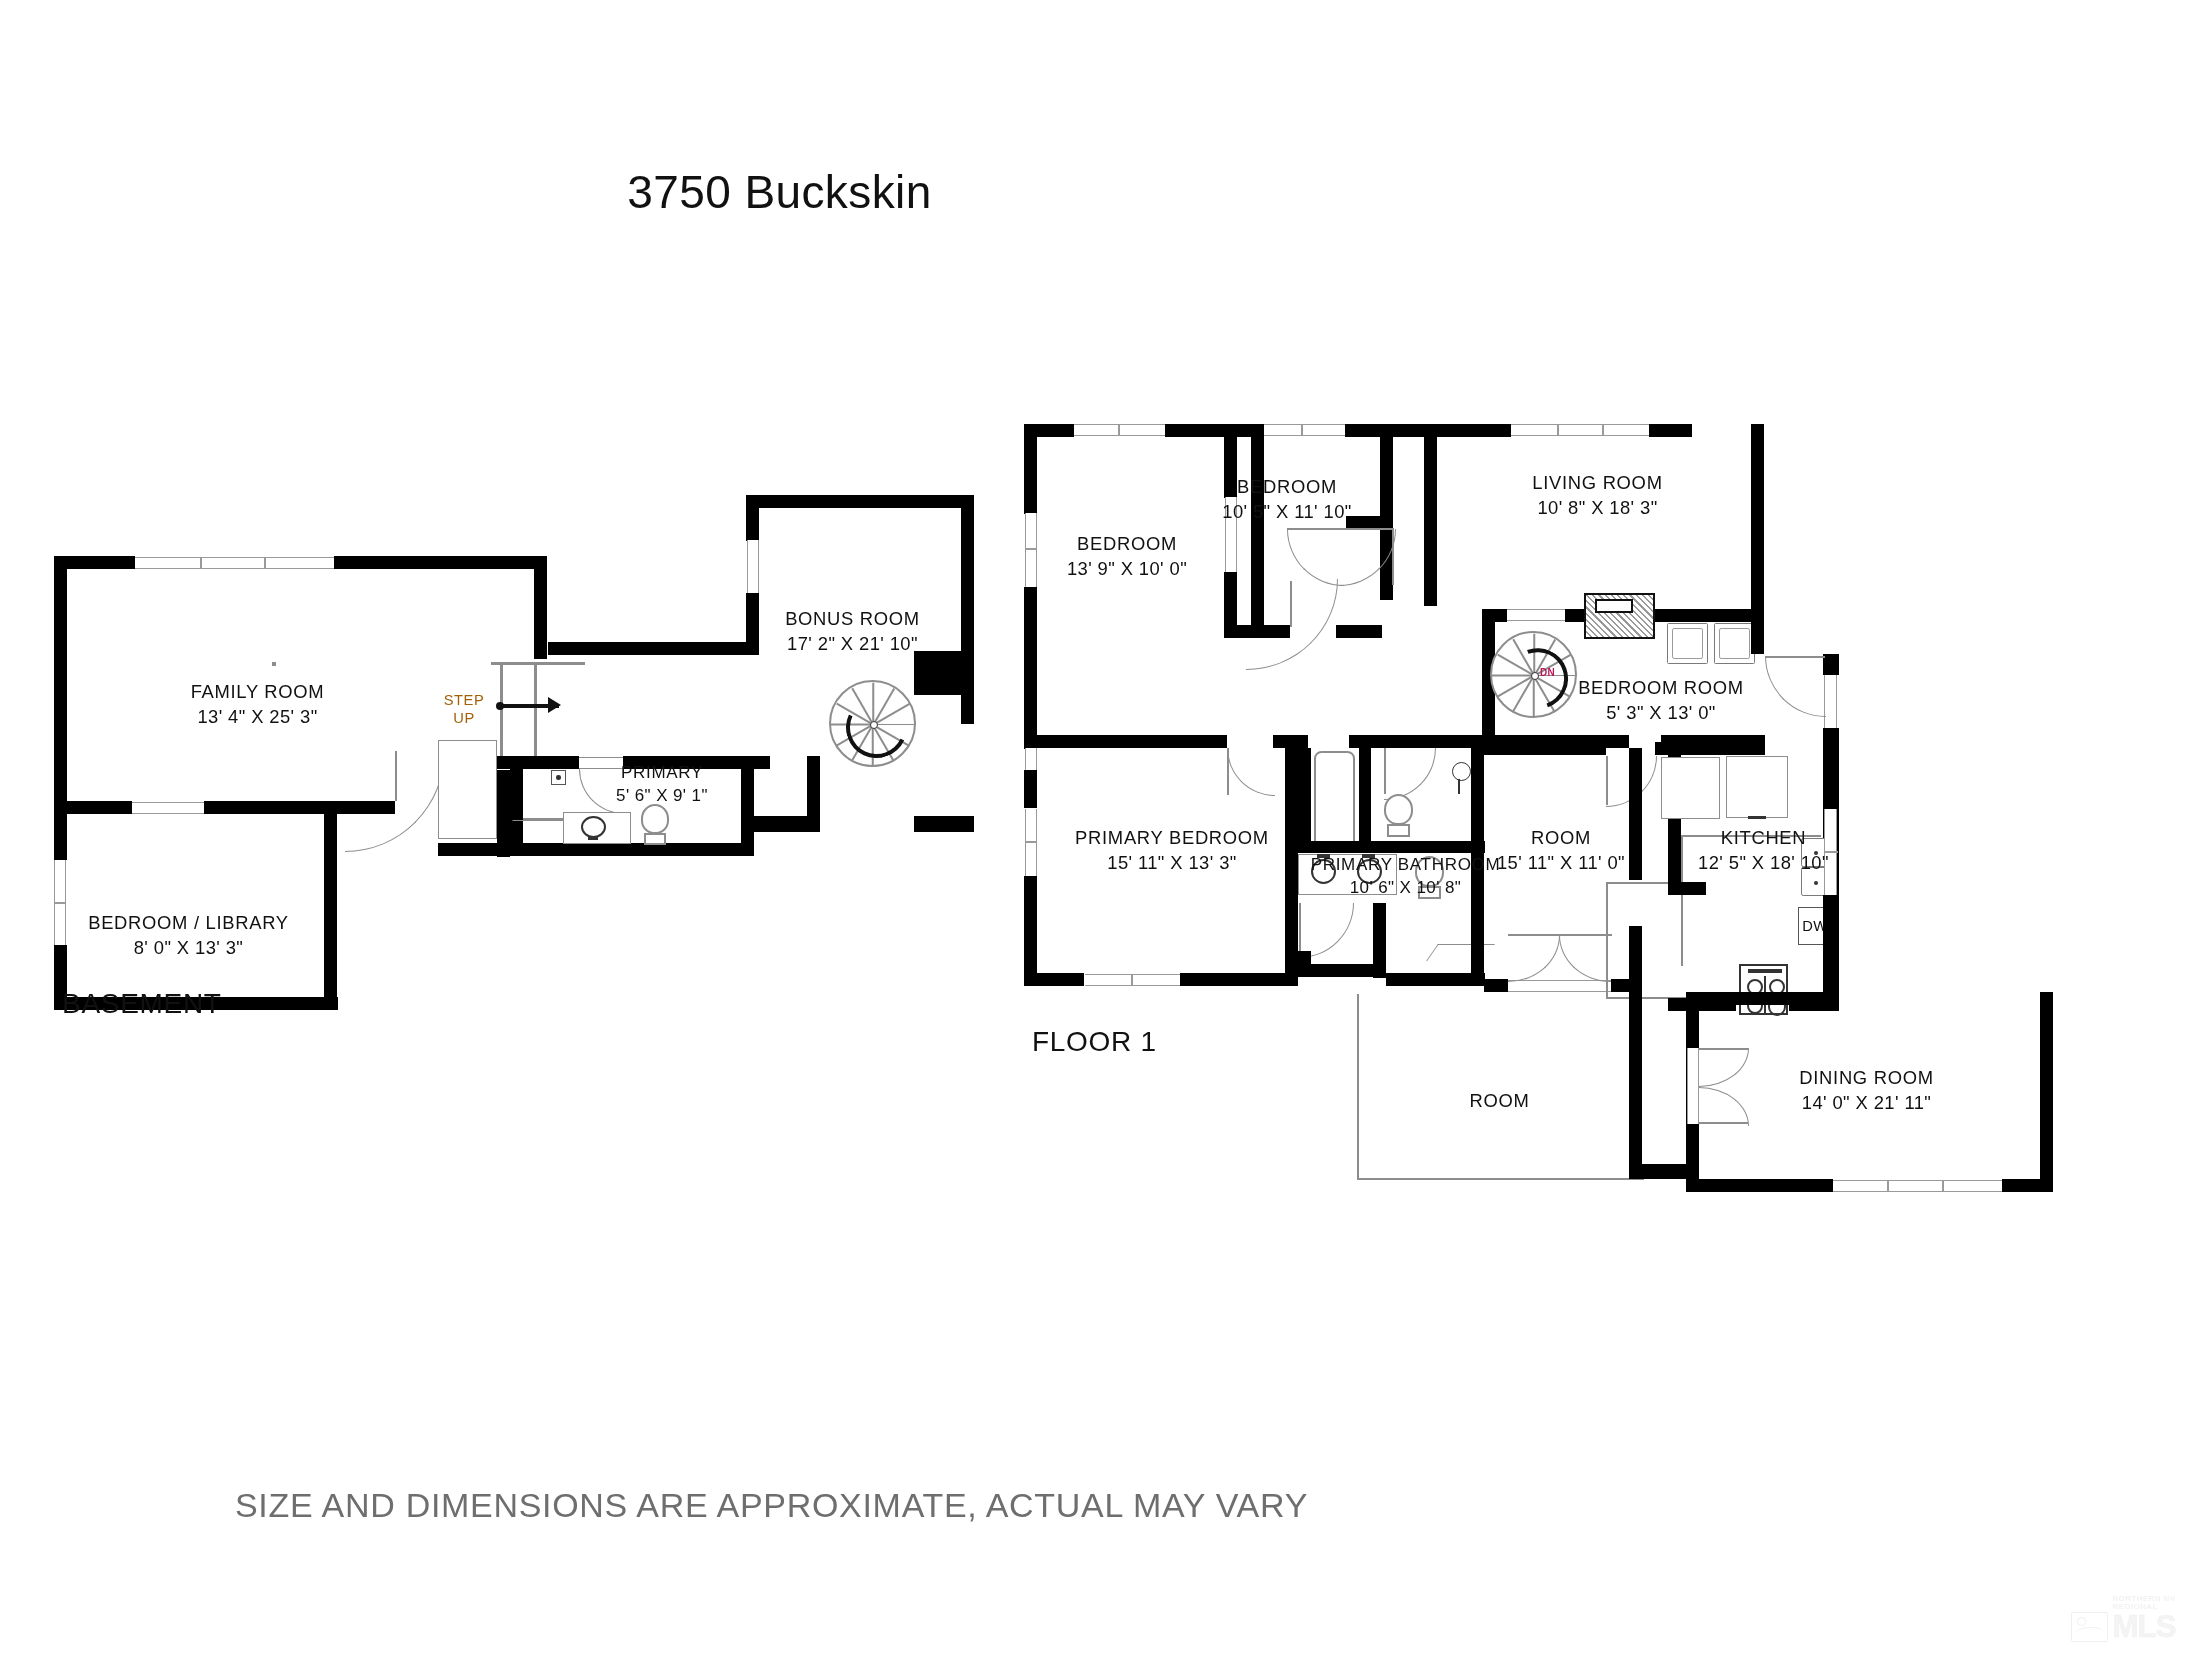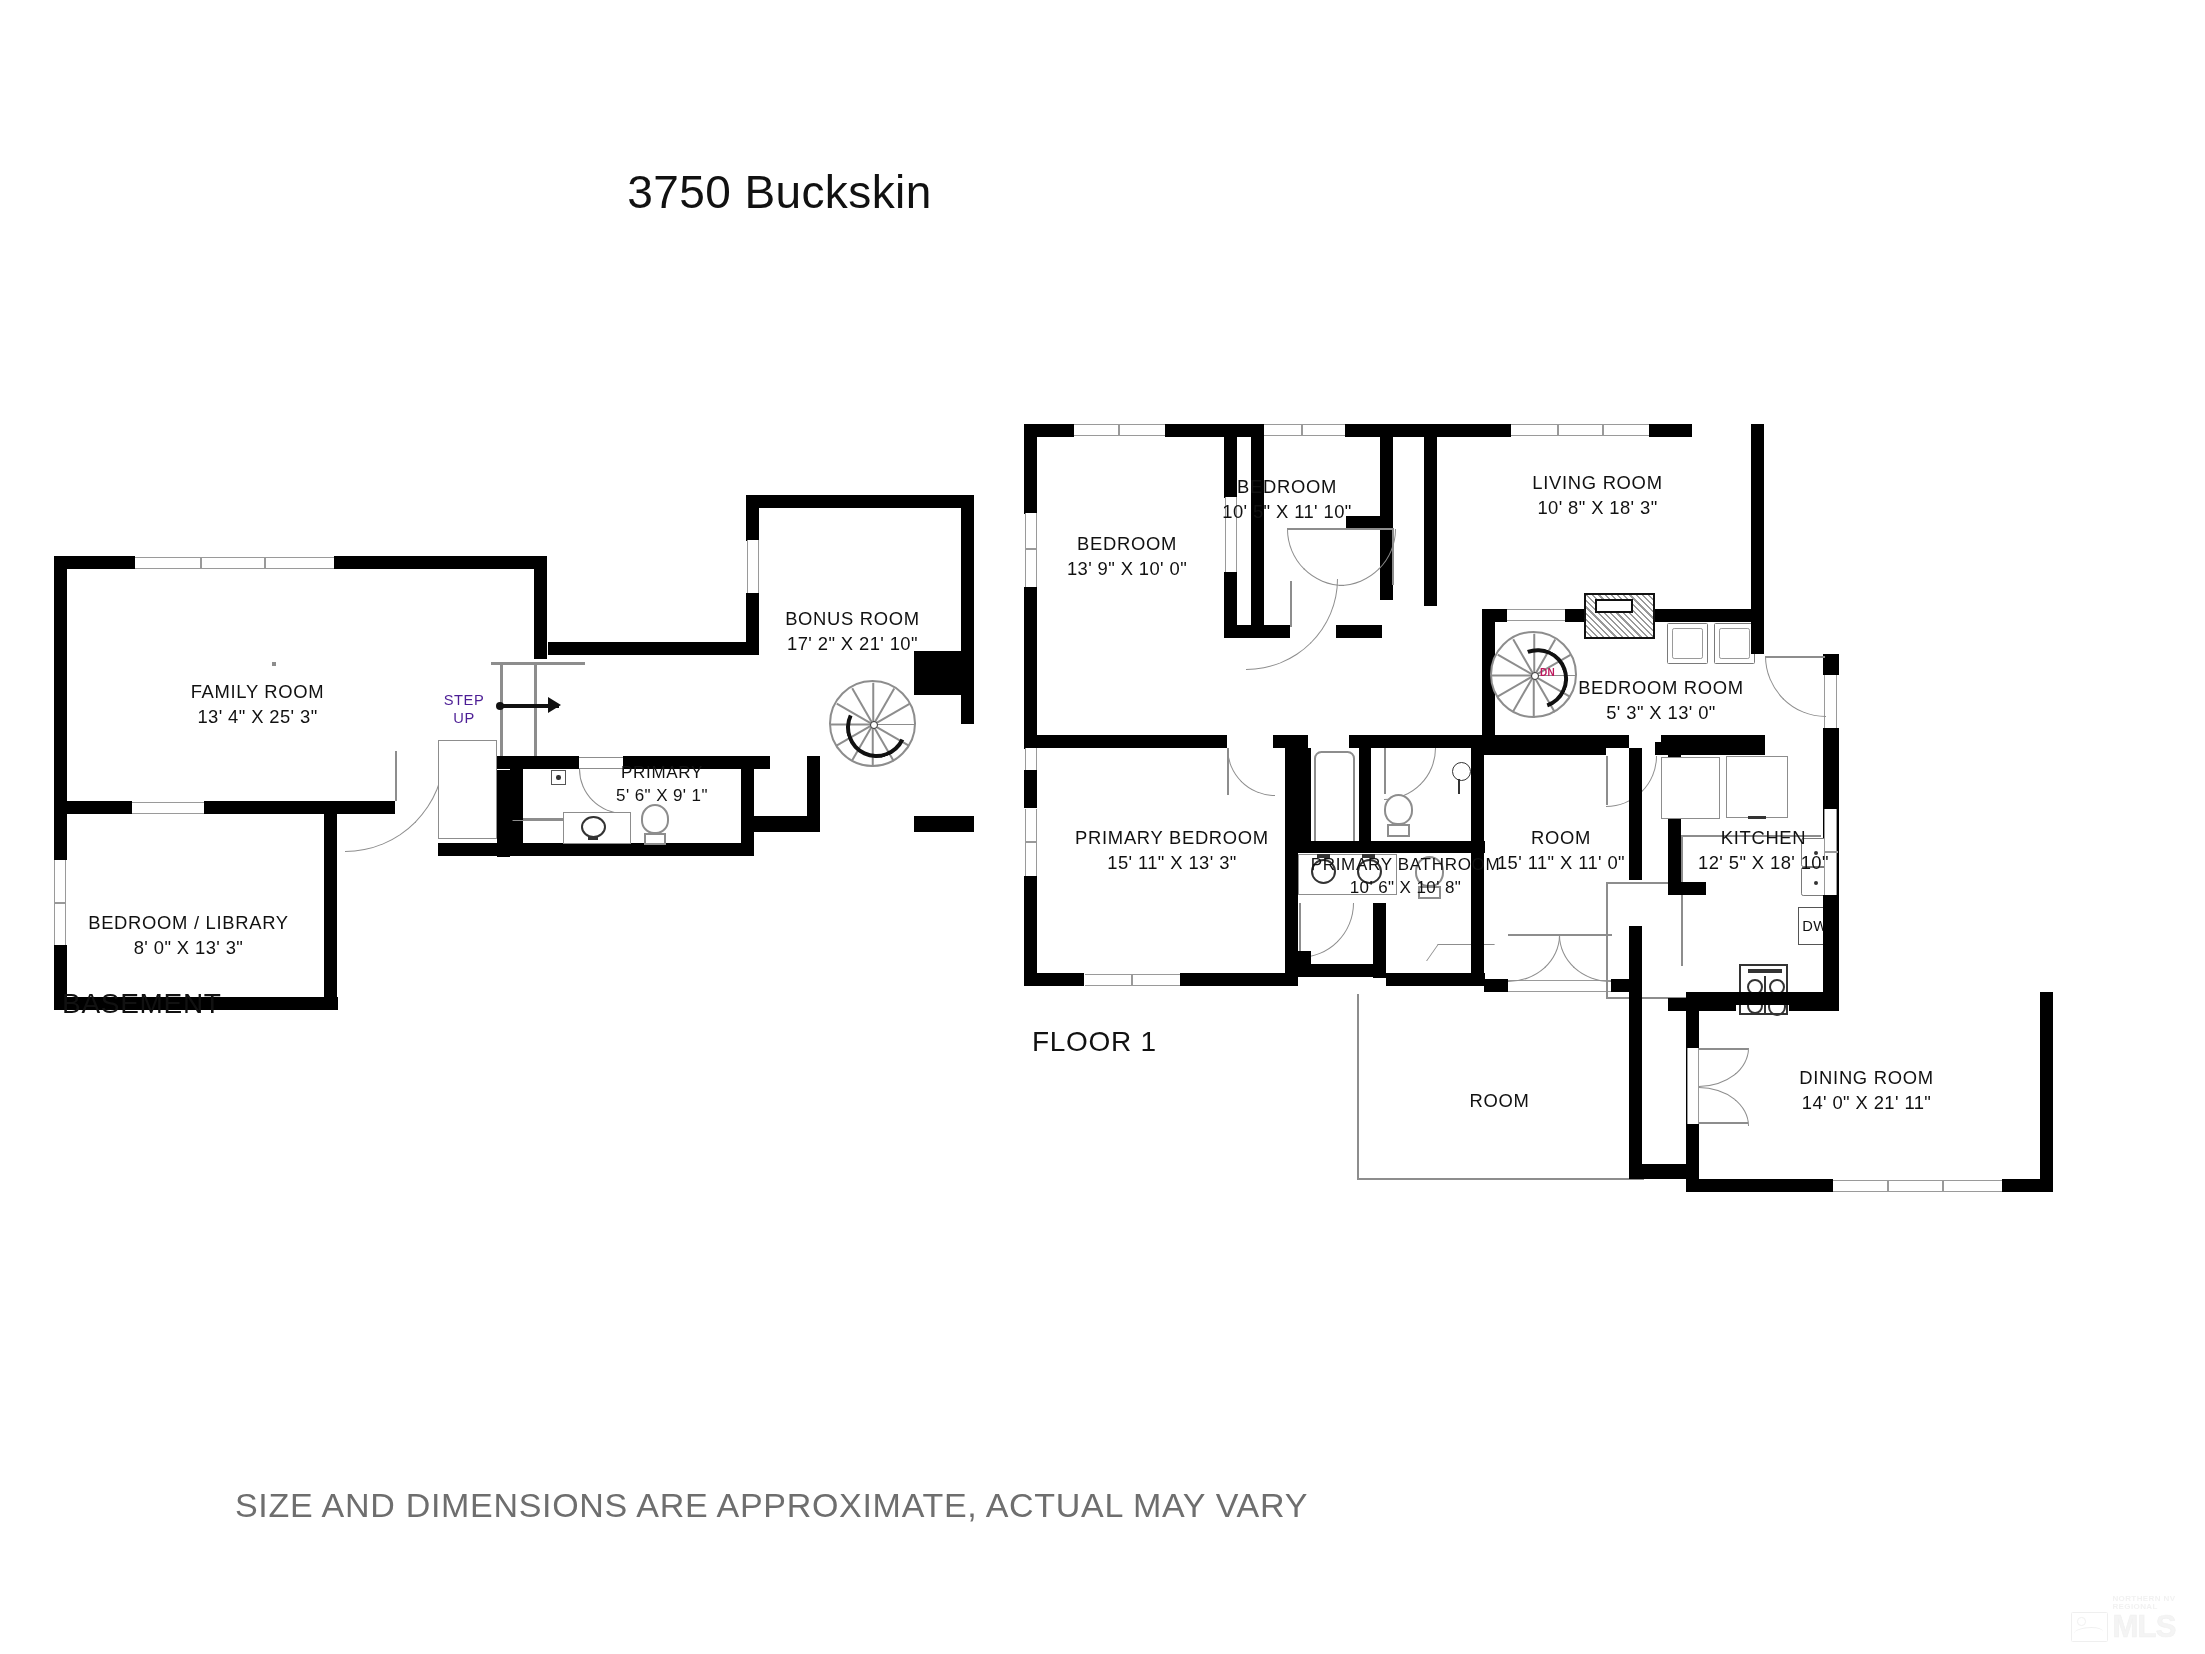--- a/index.html
+++ b/index.html
@@ -56,21 +56,21 @@
   .door-line{position:absolute;background:#8d8d8d;}
   .swing{position:absolute;border:1.5px solid #8d8d8d;border-radius:50%;}
   .cab{position:absolute;border:1.5px solid #8d8d8d;background:#fff;box-sizing:border-box;}
   .cab2{position:absolute;border:1.5px solid #7a7a7a;background:#fff;box-sizing:border-box;border-radius:2.2px;}
 
   
   .rl{position:absolute;text-align:center;line-height:1.34;color:#111;white-space:nowrap;}
   .rl .nm{font-size:18.4px;letter-spacing:0.7px;}
   .rl .dim{font-size:18.4px;letter-spacing:0.4px;}
   .rl.small .nm,.rl.small .dim{font-size:17px;}
-  .tiny{position:absolute;font-size:14.7px;letter-spacing:0.5px;line-height:1.2;text-align:center;color:#4c1d95;}
+  .tiny{position:absolute;font-size:14.7px;letter-spacing:0.5px;line-height:1.2;text-align:center;color:#a16207;}
 
   
   .spiral{position:absolute;border-radius:50%;border:2.2px solid #8d8d8d;box-sizing:border-box;background:#fff;}
   .spiral .spoke{position:absolute;left:50%;top:50%;width:50%;height:1.5px;background:#8d8d8d;transform-origin:0 50%;}
   .spiral .hub{position:absolute;left:50%;top:50%;width:6.6px;height:6.6px;margin:-2.9px 0 0 -2.9px;border:1.5px solid #333;border-radius:50%;background:#fff;}
   .spiral .arrow{position:absolute;left:50%;top:50%;width:64%;height:64%;margin:-32% 0 0 -32%;
                  border:4.4px solid transparent;border-radius:50%;}
   .dn{position:absolute;font-size:10px;font-weight:700;color:#be185d;letter-spacing:0.4px;}
 
   

